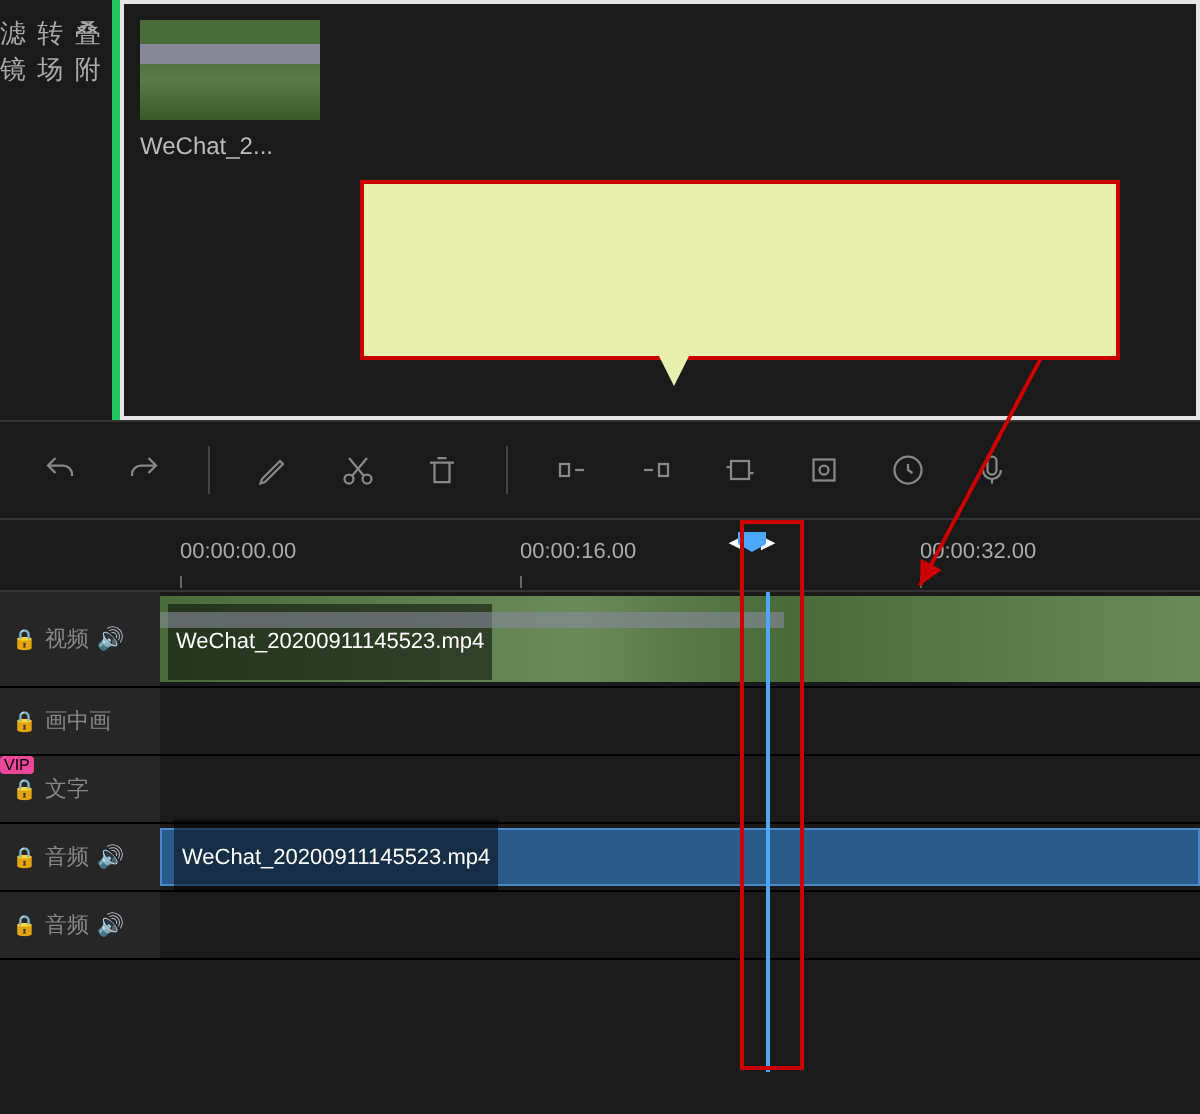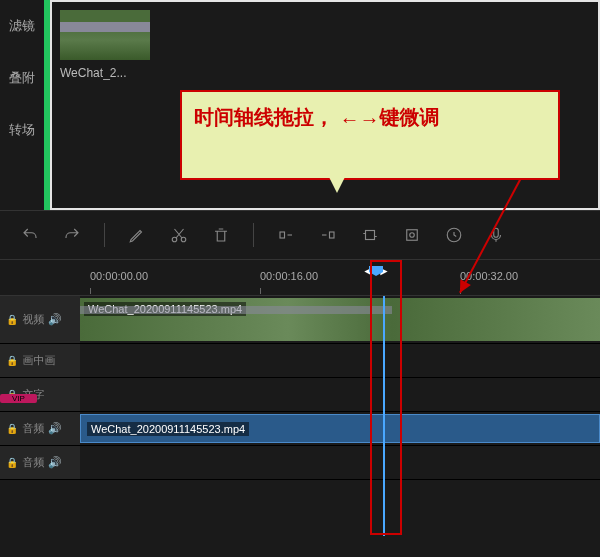--- a/index.html
+++ b/index.html
@@ -1,18 +1,18 @@
 <!DOCTYPE html>
 <html><head>
 <meta charset="utf-8">
 <style>
 *{box-sizing:border-box;margin:0;padding:0;font-family:"Microsoft YaHei",sans-serif}
 body{background:#1a1a1a;color:#ccc;width:600px;height:557px;overflow:hidden;position:relative}
 .top{display:flex;height:210px}
-.side{width:50px;display:flex;flex-direction:column;border-right:6px solid #22c55e}
+.side{width:60px;display:flex;border-right:4px solid #22c55e}
 .side-item{height:52px;display:flex;align-items:center;justify-content:center;font-size:13px;color:#aaa;cursor:pointer}
 .media{flex:1;border:2px solid #e5e5e5;padding:8px;position:relative}
 .thumb{width:90px;height:50px;background:linear-gradient(#4a6b3a 30%,#5a7a4a 60%,#3a5a2a);margin-bottom:6px;position:relative}
 .thumb::before{content:"";position:absolute;top:12px;left:0;right:0;height:10px;background:#889}
 .thumb-label{font-size:12px;color:#bbb}
 .tip{position:absolute;left:180px;top:90px;width:380px;height:90px;background:#e8f0b0;border:2px solid #cc0000;padding:12px;font-size:20px;color:#cc0000;font-weight:bold;z-index:10}
 .tip::after{content:"";position:absolute;left:140px;bottom:-30px;border:15px solid transparent;border-top:30px solid #e8f0b0}
 .toolbar{height:50px;display:flex;align-items:center;gap:22px;padding:0 20px;border-top:1px solid #333;border-bottom:1px solid #333}
 .tb-btn{width:20px;height:20px;display:flex;align-items:center;justify-content:center;color:#888;cursor:pointer}
 .tb-btn svg{width:18px;height:18px;stroke:#888;fill:none;stroke-width:1.5}
@@ -24,44 +24,43 @@
 .ph-head{width:14px;height:10px;background:#4aa8ff;clip-path:polygon(0 0,100% 0,100% 60%,50% 100%,0 60%);margin-left:-7px}
 .ph-arrows{position:absolute;top:-2px;left:-14px;width:28px;font-size:12px;color:#fff;display:flex;justify-content:space-between}
 .track{height:48px;display:flex;border-bottom:1px solid #000;position:relative}
 .track.sm{height:34px}
 .track-h{width:80px;display:flex;align-items:center;gap:4px;padding:0 6px;background:#262626;font-size:11px;color:#888}
 .track-h .lock{font-size:10px}
 .track-c{flex:1;position:relative;background:#1a1a1a}
 .clip-v{position:absolute;left:0;top:2px;bottom:2px;width:520px;background:linear-gradient(90deg,#4a6b3a,#5a7a4a 20%,#6a8a5a 40%,#4a6a3a 60%,#5a7a4a 80%,#6a8a5a);display:flex;align-items:flex-start;padding:4px}
 .clip-v::before{content:"";position:absolute;top:8px;left:0;width:60%;height:8px;background:rgba(136,136,153,.6)}
 .clip-a{position:absolute;left:0;top:2px;bottom:2px;width:520px;background:#2a5a8a;border:1px solid #4a8aca;display:flex;align-items:center;padding:0 6px}
-.clip-label{font-size:11px;color:#fff;background:rgba(0,0,0,.5);padding:1px 4px}
+.clip-label{font-size:11px;color:#fff;background:rgba(0,0,0,.5);padding:13px 4px}
 .redbox{position:absolute;left:370px;top:260px;width:32px;height:275px;border:2px solid #cc0000;z-index:8;pointer-events:none}
 .redline{position:absolute;left:520px;top:178px;width:2px;height:130px;background:#cc0000;transform:rotate(28deg);transform-origin:top;z-index:8;pointer-events:none}
 .redline::after{content:"";position:absolute;bottom:-6px;left:-5px;border:6px solid transparent;border-top:12px solid #cc0000}
 .pline{position:absolute;left:383px;top:296px;width:2px;height:240px;background:#4aa8ff;z-index:4;pointer-events:none}
-.vip{position:absolute;left:0;top:16px;font-size:8px;background:#be185d;color:#000;padding:0 12px;border-radius:2px}
+.vip{position:absolute;left:0;top:0;font-size:8px;background:#ec4899;color:#000;padding:0 2px;border-radius:2px}
 </style>
 </head>
 <body>
 
 <div class="top">
   <div class="side">
     <div class="side-item">滤镜</div>
+    <div class="side-item">转场</div>
     <div class="side-item">叠附</div>
-    <div class="side-item">转场</div>
   </div>
   <div class="media">
     <div class="thumb"></div>
     <div class="thumb-label">WeChat_2...</div>
   </div>
 </div>
 
 <div class="tip">
-  <div>时间轴线拖拉，  ←→键微调</div>
 </div>
 
 <div class="toolbar">
   <div class="tb-btn">
       <svg viewBox="0 0 24 24">
         <path d="M9 14l-5-5 5-5M4 9h10a6 6 0 016 6v1"></path>
       </svg>
     </div>
   <div class="tb-btn">
       <svg viewBox="0 0 24 24">

